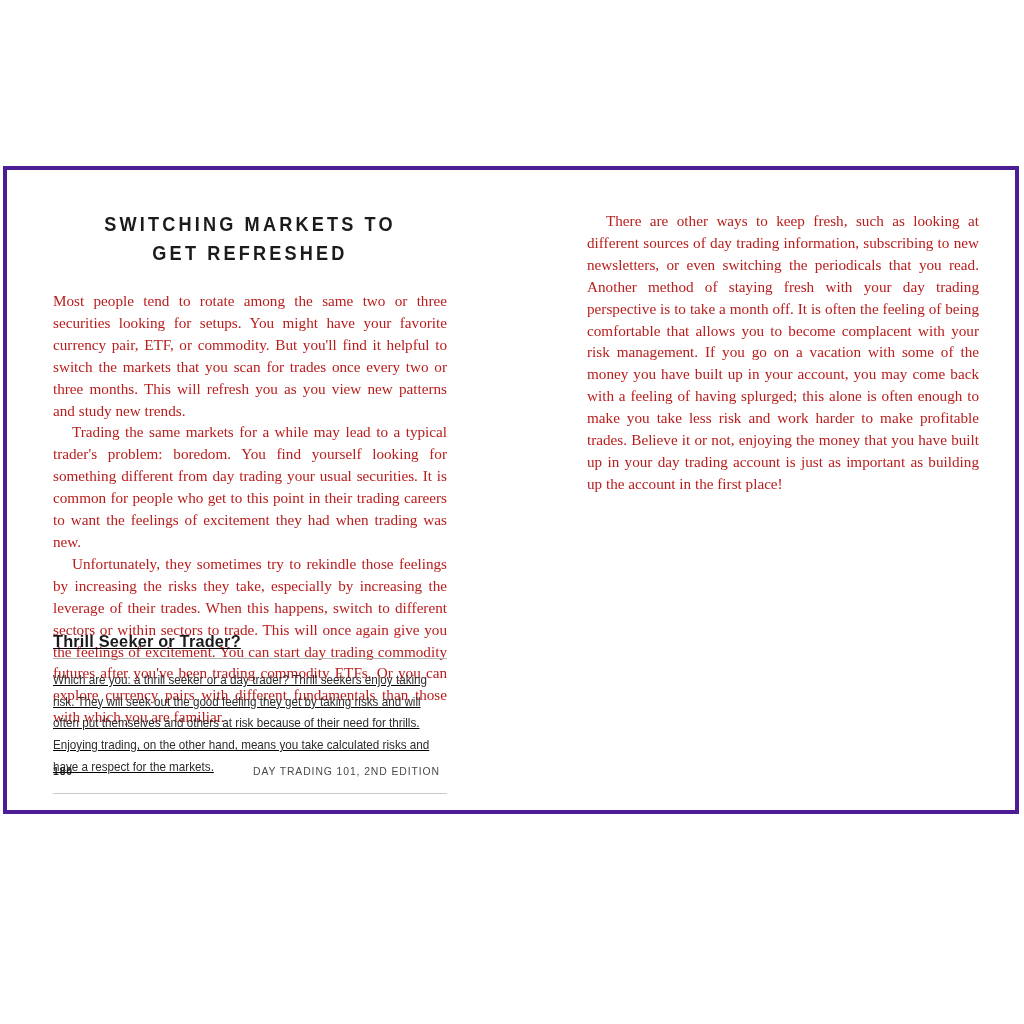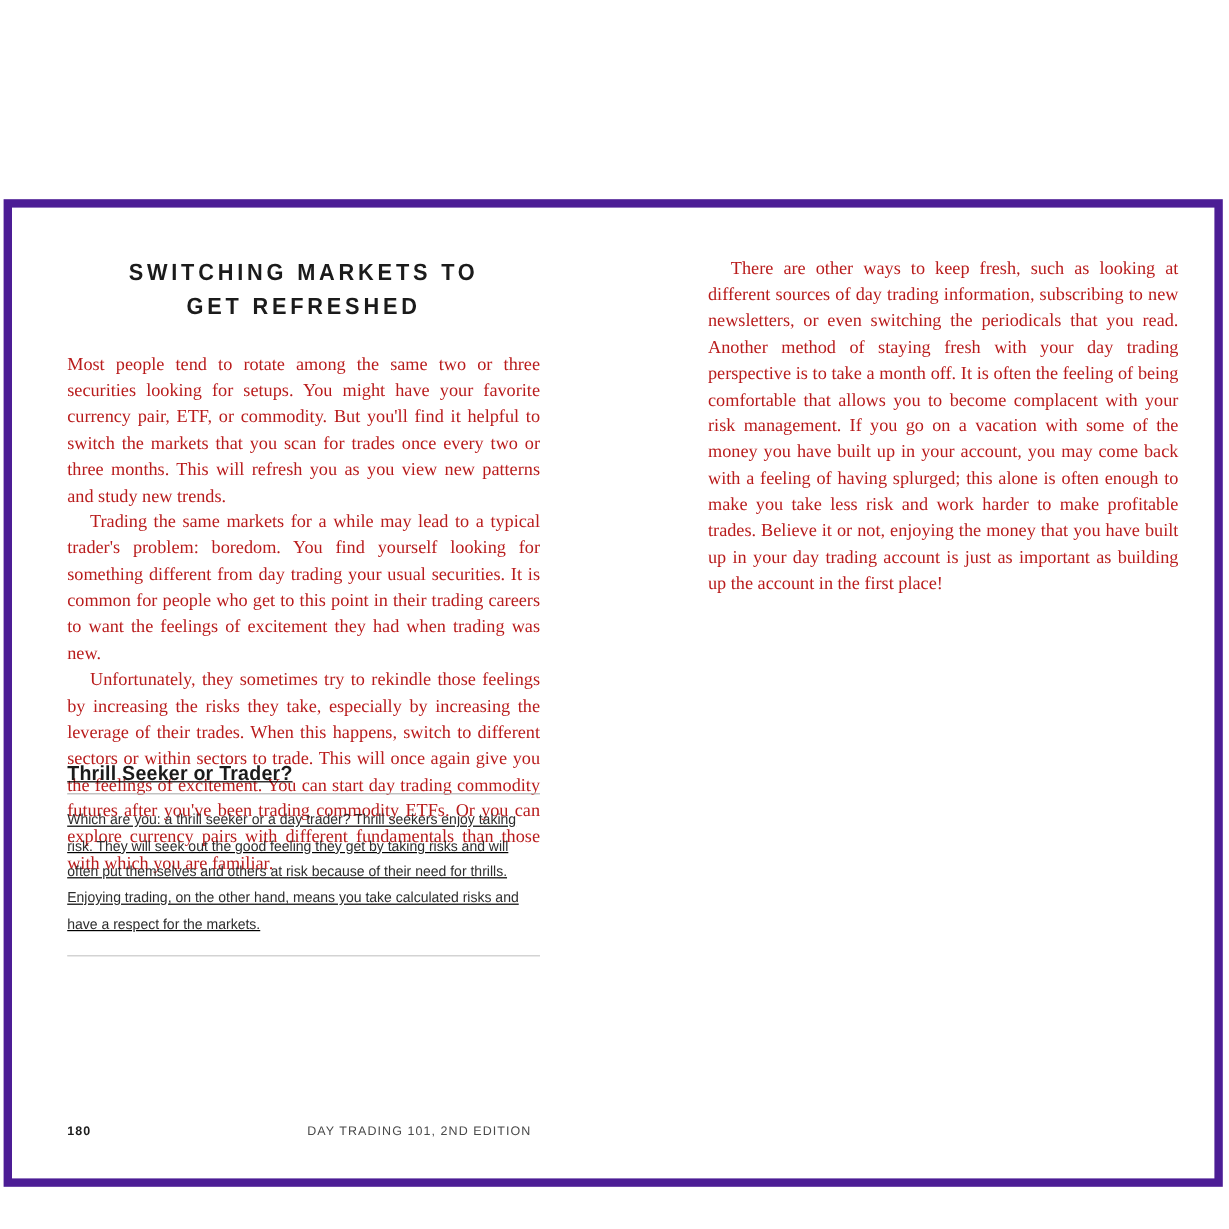--- a/index.html
+++ b/index.html
@@ -14,23 +14,23 @@
     font-family: "Liberation Serif", serif;
     -webkit-font-smoothing: antialiased;
   }
 
   
   #spread-frame {
     position: absolute;
     left: 3px;
     top: 166px;
     width: 1016px;
-    height: 823px;
+    height: 648px;
     background: #ffffff;
-    border: 7px solid #4c1d95;
+    border: 4px solid #4c1d95;
     box-sizing: border-box;
     box-shadow: 0 0 0 0 rgba(0,0,0,0);
   }
 
   
   .page {
     position: absolute;
     top: 0;
     height: 100%;
     box-sizing: border-box;

